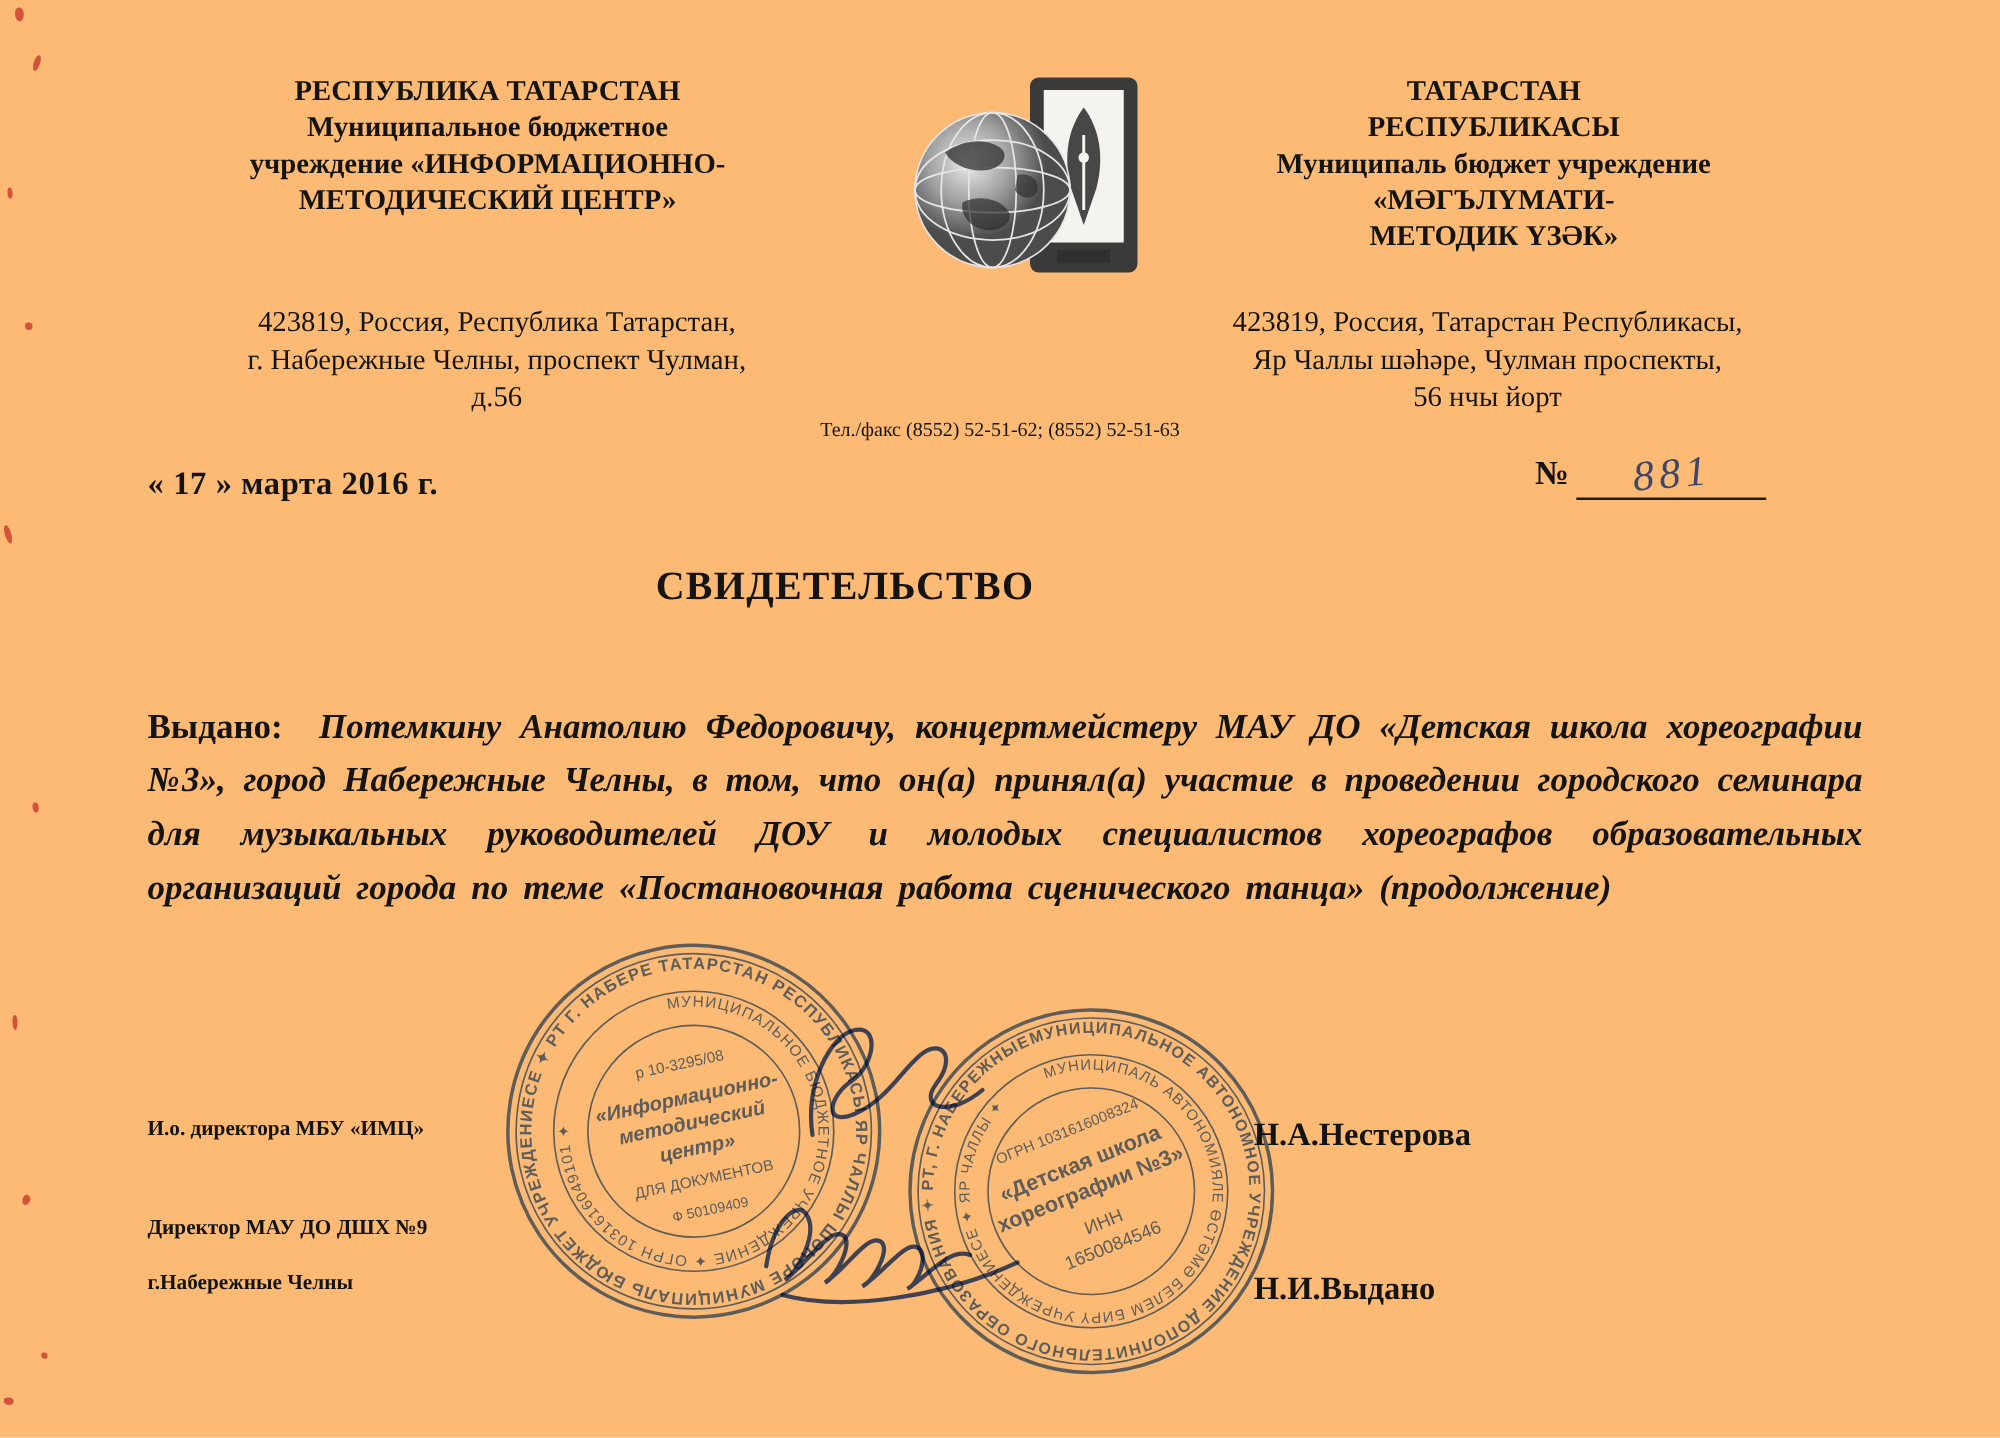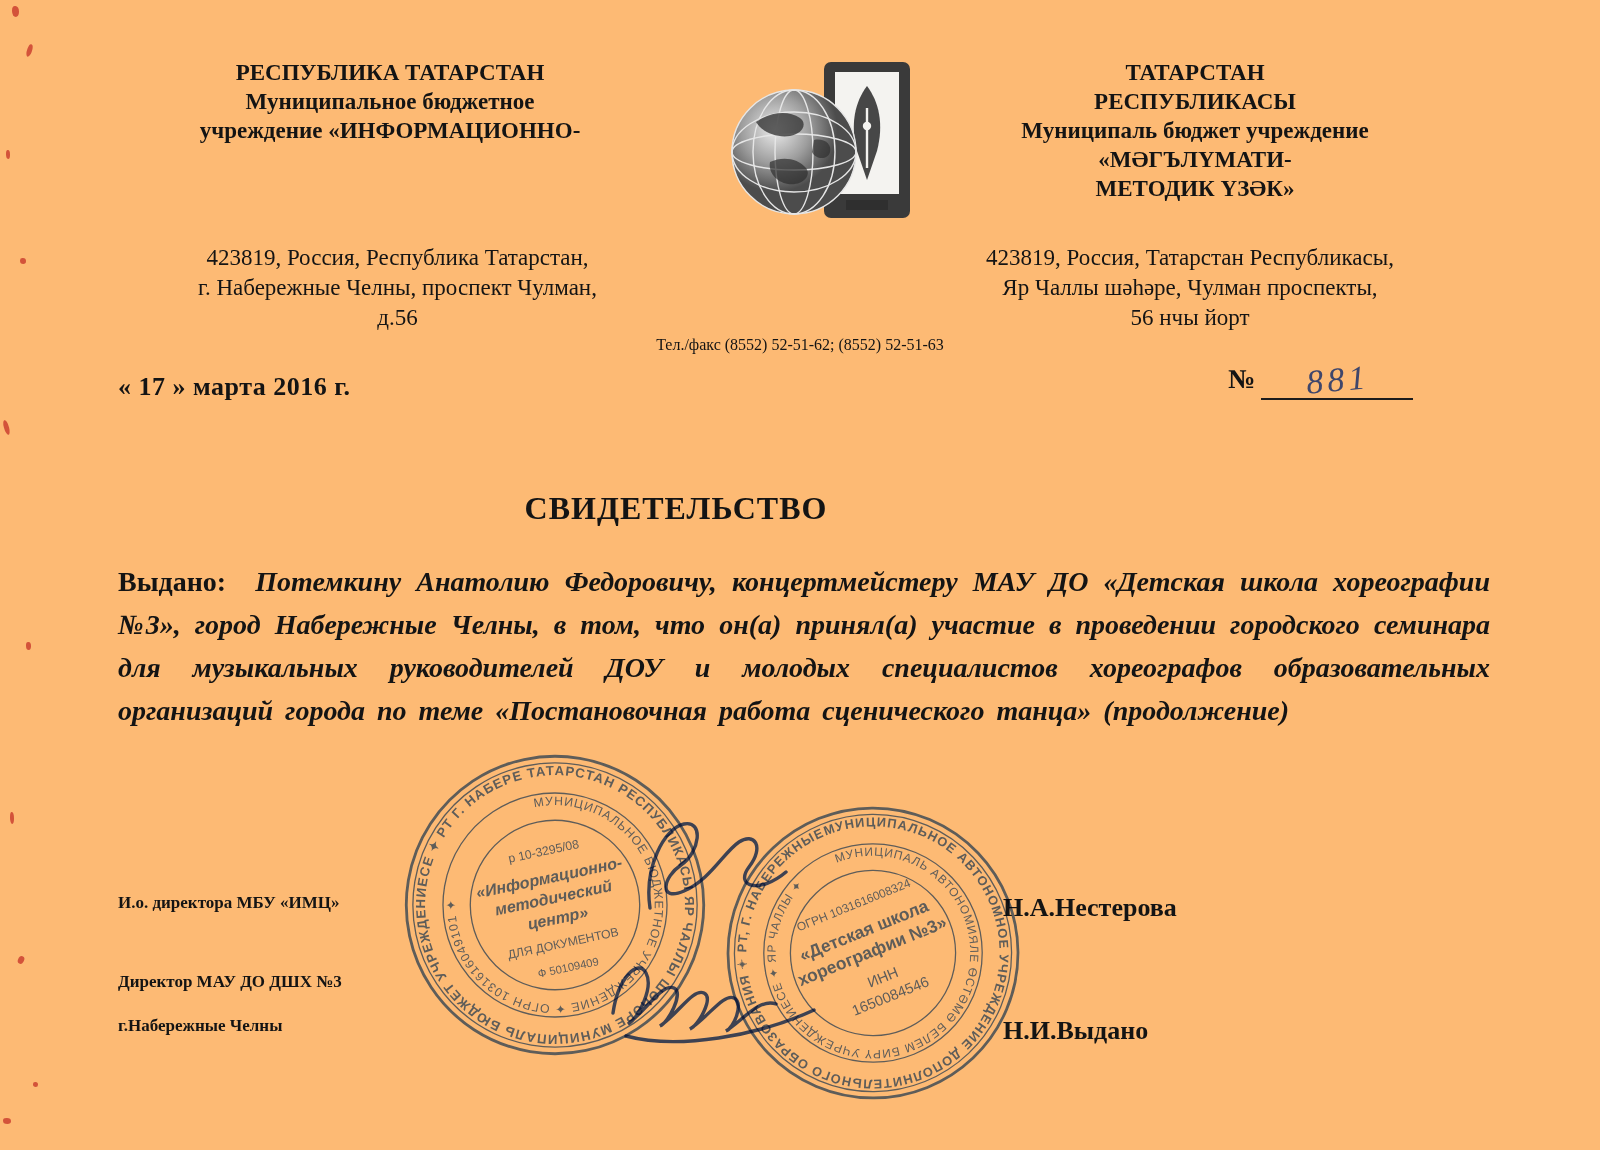--- a/index.html
+++ b/index.html
@@ -59,20 +59,21 @@
   <div class="speck" style="left:26px;top:642px;width:5px;height:8px;"></div>
   <div class="speck" style="left:10px;top:812px;width:4px;height:12px;"></div>
   <div class="speck" style="left:18px;top:956px;width:6px;height:8px;transform:rotate(30deg);"></div>
   <div class="speck" style="left:33px;top:1082px;width:5px;height:5px;"></div>
   <div class="speck" style="left:3px;top:1118px;width:8px;height:6px;"></div>
 
   <div class="abs org center" style="left:130px;top:58px;width:520px;">
     <div>РЕСПУБЛИКА ТАТАРСТАН</div>
     <div>Муниципальное бюджетное</div>
     <div>учреждение «ИНФОРМАЦИОННО-</div>
+    <div>МЕТОДИЧЕСКИЙ ЦЕНТР»</div>
   </div>
 
   <svg class="abs" style="left:718px;top:50px;width:208px;height:182px;" viewBox="0 0 208 182">
     <defs>
       <radialGradient id="glb" cx="35%" cy="32%">
         <stop offset="0%" stop-color="#ececec"></stop>
         <stop offset="55%" stop-color="#9d9d9d"></stop>
         <stop offset="100%" stop-color="#4c4c4c"></stop>
       </radialGradient>
     </defs>
@@ -116,31 +117,31 @@
   </div>
 
   <div class="abs phone center" style="left:0;top:336px;width:1600px;">Тел./факс (8552) 52-51-62; (8552) 52-51-63</div>
 
   <div class="abs date" style="left:118px;top:372px;">« 17 »  марта  2016 г.</div>
 
   <div class="abs" style="left:1228px;top:358px;">
     <span class="num-label">№</span><span class="num-line"><span class="num-value">881</span></span>
   </div>
 
-  <div class="abs title center" style="left:0;top:450px;width:1352px;margin-top:40px;">СВИДЕТЕЛЬСТВО</div>
+  <div class="abs title center" style="left:0;top:450px;width:1352px;">СВИДЕТЕЛЬСТВО</div>
 
   <p class="abs body-text" style="left:118px;top:560px;width:1372px;">
     <span class="lead">Выдано:</span>
     <span>Потемкину Анатолию Федоровичу, концертмейстеру МАУ ДО «Детская школа хореографии №3», город Набережные Челны, в том, что он(а) принял(а) участие в проведении городского семинара для музыкальных руководителей ДОУ и молодых специалистов хореографов образовательных организаций города по теме «Постановочная работа сценического танца» (продолжение)</span>
   </p>
 
   <div class="abs sig-title" style="left:118px;top:893px;">И.о. директора МБУ «ИМЦ»</div>
   <div class="abs sig-name" style="left:1003px;top:893px;">Н.А.Нестерова</div>
 
-  <div class="abs sig-title" style="left:118px;top:972px;">Директор МАУ ДО ДШХ №3</div>
+  <div class="abs sig-title" style="left:118px;top:972px;">Директор МАУ ДО ДШХ №9</div>
   <div class="abs sig-title" style="left:118px;top:1016px;">г.Набережные Челны</div>
   <div class="abs sig-name" style="left:1003px;top:1016px;">Н.И.Выдано</div>
 
   <svg class="stamp" style="left:395px;top:745px;width:320px;height:320px;transform:rotate(-12deg);" viewBox="0 0 340 340">
     <defs>
       <path id="imc-ring1" d="M170,32 a138,138 0 1,1 -0.01,0" fill="none"></path>
       <path id="imc-ring2" d="M170,64 a106,106 0 1,1 -0.01,0" fill="none"></path>
     </defs>
     <circle class="st-c" cx="170" cy="170" r="158" stroke-width="3"></circle>
     <circle class="st-c" cx="170" cy="170" r="151" stroke-width="1.4"></circle>

